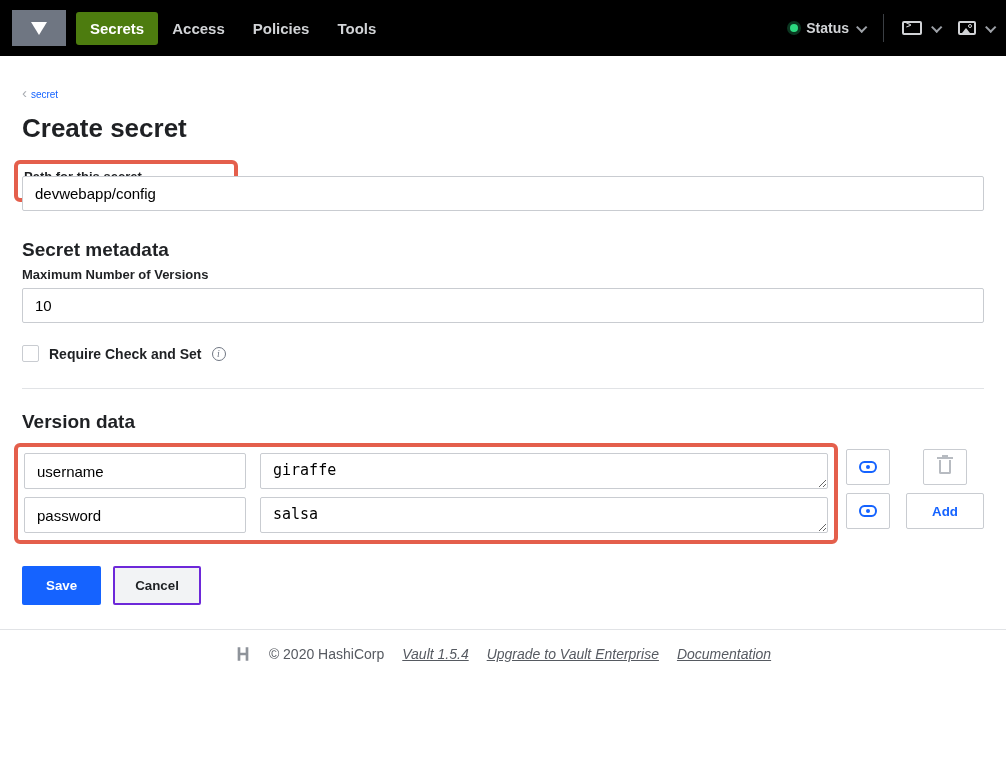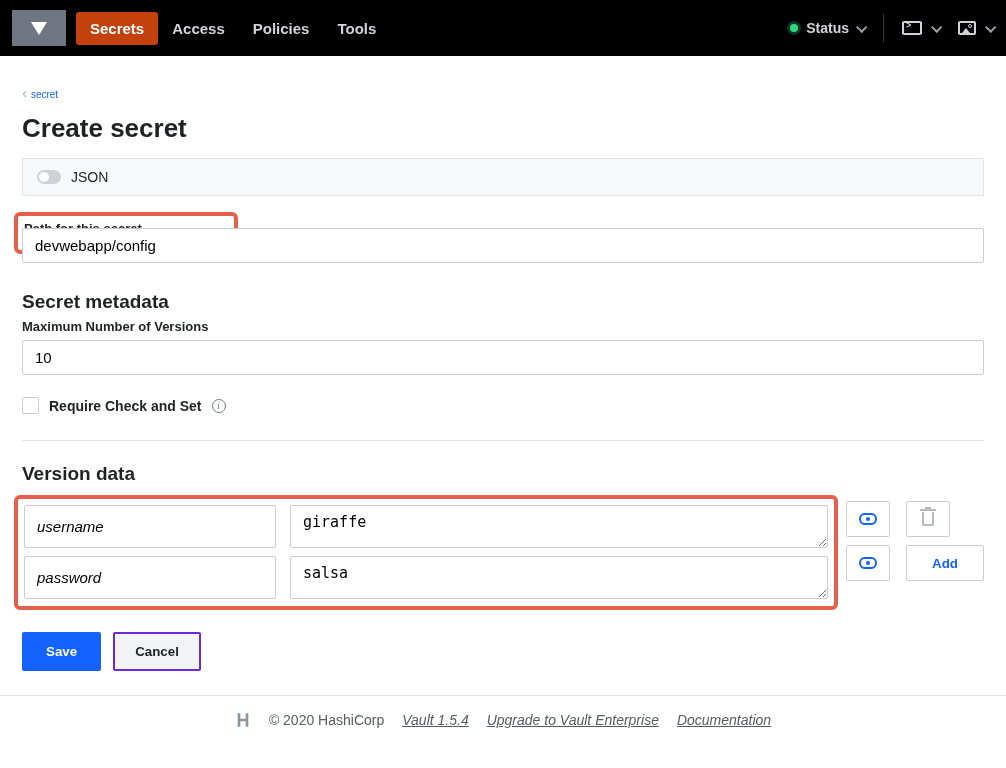--- a/index.html
+++ b/index.html
@@ -27,21 +27,21 @@
     border-left: 8px solid transparent;
     border-right: 8px solid transparent;
     border-top: 13px solid #fff;
   }
   .nav-items { display: flex; align-items: center; }
   .nav-item {
     color: #d1d3d6; font-weight: 600; font-size: 15px;
     padding: 8px 14px; border-radius: 3px;
     cursor: pointer;
   }
-  .nav-item.active { background: #c2410c; color: #fff; }
+  .nav-item.active { background: #4d7c0f; color: #fff; }
   .nav-right { margin-left: auto; display: flex; align-items: center; gap: 18px; }
   .status { display: flex; align-items: center; gap: 8px; color: #d1d3d6; font-weight: 600; cursor: pointer;}
   .status-dot {
     width: 8px; height: 8px; border-radius: 50%;
     background: #2bd97f; box-shadow: 0 0 0 3px rgba(43,217,127,0.25);
   }
   .chevron-down {
     width: 8px; height: 8px;
     border-right: 2px solid #9da1a7; border-bottom: 2px solid #9da1a7;
     transform: rotate(45deg) translateY(-1px);
@@ -105,24 +105,24 @@
     display: inline-flex; align-items: center; justify-content: center;
     font-size: 10px; color: #6f7682; font-family: Georgia, serif; font-style: italic;
   }
 
   hr.sep { border: none; border-top: 1px solid #e1e3e6; margin: 26px 0 0 0; }
 
   
   .vd-row { display: flex; align-items: stretch; gap: 14px; margin: 6px 0; }
   .hilite-wide .inner { display:flex; flex-direction:column; gap:8px; flex:1; }
   .kv { display:flex; gap:14px; }
-  .kv .k { width: 252px; font-style: italic; }
+  .kv .k { width: 222px; }
   .kv .v { flex: 1; }
-  .kv textarea.text-input { height: 43px; resize: vertical; padding-top:7px; line-height:1.2;}
-  .side-col { display:flex; flex-direction:column; gap:8px; margin-left: 2px;}
+  .kv textarea.text-input { height: 36px; resize: vertical; padding-top:7px; line-height:1.2;}
+  .side-col { display:flex; flex-direction:column; gap:8px; margin-left: 2px; align-items: center;}
   .sq-btn {
     width: 44px; height: 36px; border: 1px solid #c9ccd1; border-radius: 2px;
     display: inline-flex; align-items: center; justify-content: center;
     background: #fff; cursor: pointer;
   }
   .eye-icn { width: 18px; height: 12px; border: 2px solid #1563ff; border-radius: 60% / 100%; position: relative;}
   .eye-icn::after { content:""; width:4px;height:4px;background:#1563ff;border-radius:50%; position:absolute; top:2px; left:5px;}
   .trash-icn { width:12px;height:14px;border:2px solid #b7bbc1;border-top:none;border-radius:0 0 2px 2px;position:relative;}
   .trash-icn::before{content:"";position:absolute;width:16px;height:2px;background:#b7bbc1;top:-3px;left:-4px;}
   .trash-icn::after{content:"";position:absolute;width:6px;height:2px;background:#b7bbc1;top:-5px;left:1px;}
@@ -176,24 +176,20 @@
 </div>
 
 <div class="page">
   <div class="breadcrumb">
     <span class="caret">‹</span>
     <a href="#">secret</a>
   </div>
 
   <h1 class="page-title">Create secret</h1>
 
-  <div class="json-bar">
-    <span class="toggle"></span>
-    <span>JSON</span>
-  </div>
 
   <div class="hilite" style="width:224px;">
     <div class="field-label">Path for this secret</div>
   </div>
   
   
   <div style="margin-top:-32px;">
     <input class="text-input" value="devwebapp/config" style="">
   </div>
 

